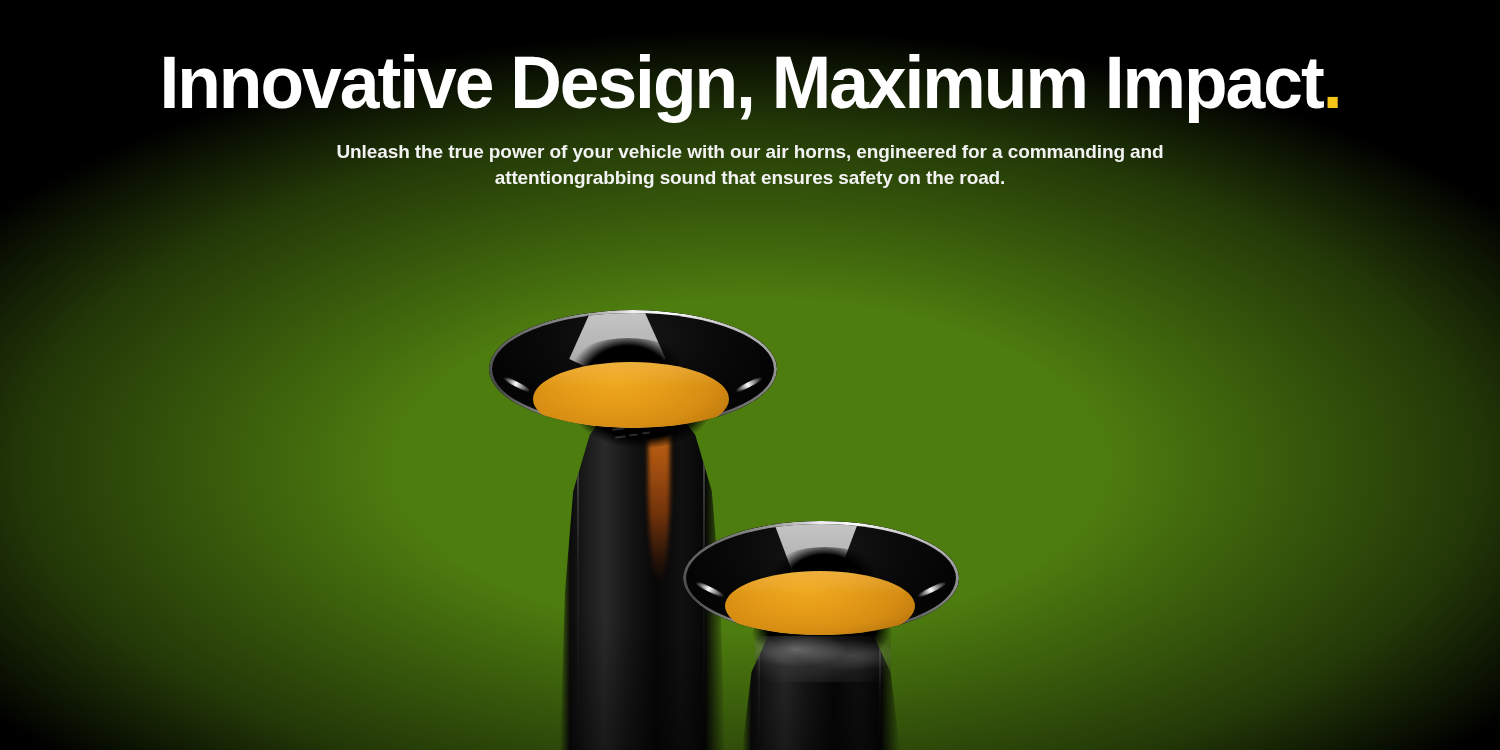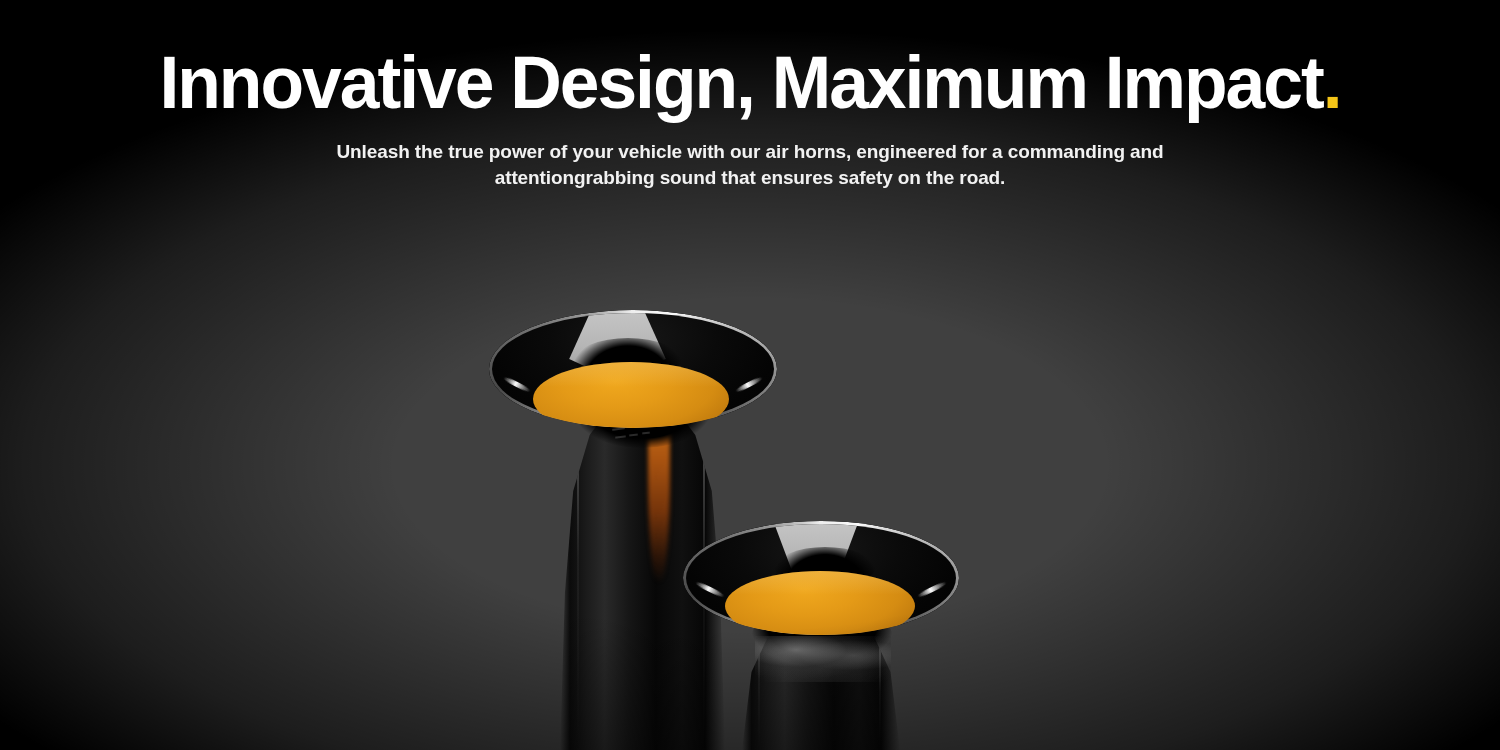--- a/index.html
+++ b/index.html
@@ -6,21 +6,21 @@
   html, body {
     width:1500px; height:750px;
     background:#000;
     overflow:hidden;
     font-family:"Liberation Sans", sans-serif;
   }
 
   .hero {
     position:relative;
     width:1500px; height:750px;
-    background:#404040;
+    background:#4d7c0f;
     overflow:hidden;
   }
 
   
   .copy {
     position:absolute;
     top:0; left:0;
     width:1500px;
     text-align:center;
     z-index:40;

